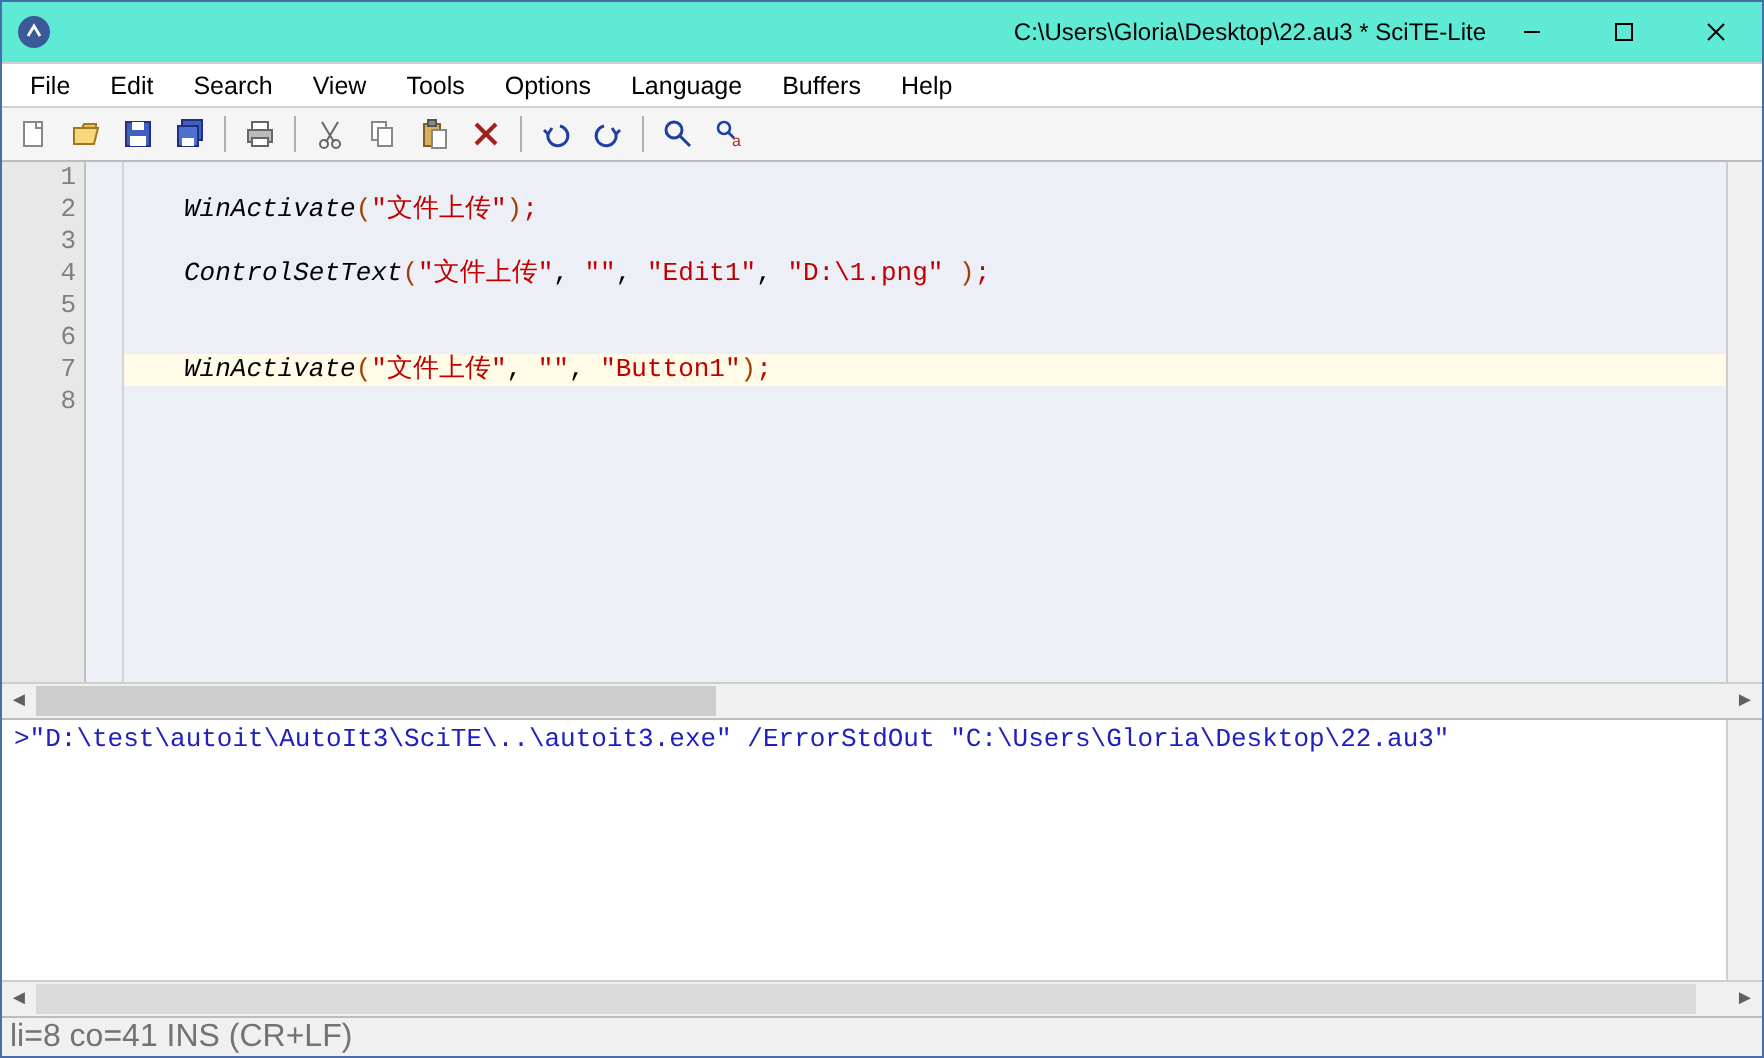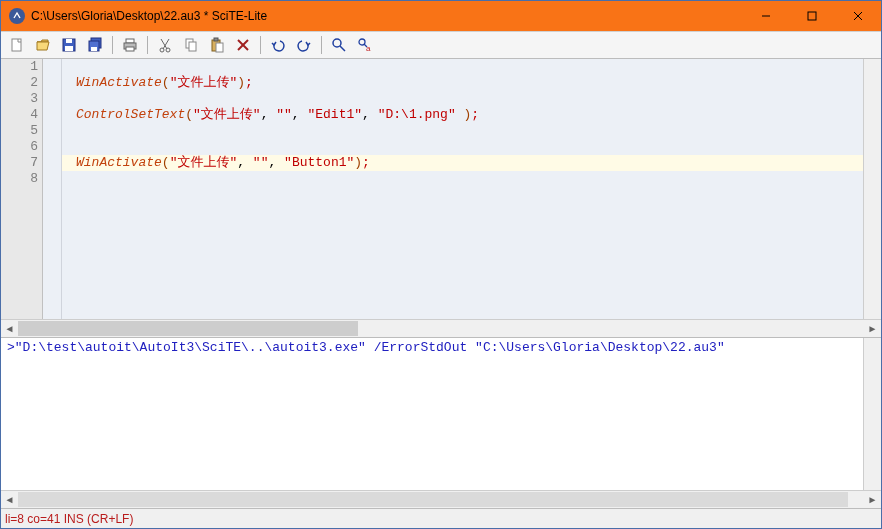--- a/index.html
+++ b/index.html
@@ -1,18 +1,18 @@
 <!DOCTYPE html>
 <html><head>
 <meta charset="utf-8">
 <style>
   html,body{margin:0;padding:0;font-family:"Segoe UI",Tahoma,sans-serif;font-size:12px;background:#fff;}
   .window{width:882px;height:529px;border:1px solid #4a6ea9;box-sizing:border-box;display:flex;flex-direction:column;overflow:hidden;}
   
-  .titlebar{height:30px;background:#f97316;display:flex;align-items:center;border-bottom:1px solid #d0d0d0;}
+  .titlebar{height:30px;background:#5eead4;display:flex;align-items:center;border-bottom:1px solid #d0d0d0;text-align:right;}
   .titlebar .appicon{width:16px;height:16px;margin:0 6px 0 8px;border-radius:50%;background:#3b5998;display:flex;align-items:center;justify-content:center;}
   .titlebar .appicon svg{width:10px;height:10px;}
   .titlebar .title{flex:1;color:#000;font-size:12px;}
   .winbtn{width:46px;height:30px;display:flex;align-items:center;justify-content:center;}
   .winbtn svg{width:10px;height:10px;stroke:#000;stroke-width:1;}
   
   .menubar{height:21px;display:flex;align-items:center;padding:0 4px;background:#fff;border-bottom:1px solid #d0d0d0;}
   .menubar .menuitem{padding:2px 10px;font-size:12.5px;color:#000;}
   
   .toolbar{height:26px;display:flex;align-items:center;padding:0 4px;background:#f5f5f5;border-bottom:1px solid #bcbcbc;gap:2px;}
@@ -20,38 +20,38 @@
   .sep{width:1px;height:18px;background:#b0b0b0;margin:0 3px;}
   
   .editor-wrap{flex:0 0 278px;display:flex;flex-direction:column;border-bottom:1px solid #bcbcbc;min-height:0;}
   .editor{flex:1;display:flex;font-family:Consolas,"Courier New",monospace;font-size:13px;overflow:hidden;min-height:0;}
   .gutter{width:42px;background:#e8e8e8;border-right:1px solid #c0c0c0;text-align:right;color:#808080;padding-right:4px;box-sizing:border-box;}
   .gutter div{height:16px;line-height:16px;}
   .fold{width:18px;background:#ecf0f6;border-right:1px solid #d0d4dc;}
   .code{flex:1;background:#ecf0f6;position:relative;overflow:hidden;}
   .code .line{height:16px;line-height:16px;white-space:pre;padding-left:14px;}
   .code .line.current{background:#fffbe6;}
-  .fn{color:#c2410c;font-style:italic;}
+  .fn{color:#000000;font-style:italic;margin-left:16px;}
   .paren{color:#a04000;}
   .str{color:#c00000;}
   .num{color:#7070e0;}
   .op{color:#c00000;}
   .plain{color:#000;}
   .hscroll{height:17px;background:#f0f0f0;border-top:1px solid #cdcdcd;position:relative;}
   .hscroll .larrow,.hscroll .rarrow{position:absolute;top:0;width:17px;height:17px;display:flex;align-items:center;justify-content:center;color:#606060;font-size:10px;}
   .hscroll .larrow{left:0;}
   .hscroll .rarrow{right:0;}
   .hscroll .thumb{position:absolute;top:1px;height:15px;background:#cdcdcd;border-radius:0;}
   
   .output-wrap{flex:1;display:flex;flex-direction:column;min-height:0;}
   .output{flex:1;font-family:Consolas,"Courier New",monospace;font-size:13px;padding:2px 6px;overflow:hidden;background:#fff;min-height:0;}
   .output .outline{white-space:pre;line-height:16px;}
   .outblue{color:#2020c0;}
   
-  .statusbar{height:19px;border-top:1px solid #bcbcbc;background:#f0f0f0;font-size:12px;padding:0 4px;display:flex;align-items:center;color:#b91c1c;}
+  .statusbar{height:19px;border-top:1px solid #bcbcbc;background:#f0f0f0;font-size:16px;padding:0 4px;display:flex;align-items:center;color:#737373;}
   
   .editor-body{display:flex;flex:1;min-height:0;}
   .rsb{width:17px;background:#f0f0f0;border-left:1px solid #cdcdcd;}
 </style>
 </head>
 <body>
 
 <div class="window">
 
   <div class="titlebar">
@@ -72,20 +72,31 @@
         </svg>
     </div>
     <div class="winbtn close">
       <svg viewBox="0 0 10 10">
           <line x1="1" y1="1" x2="9" y2="9"></line>
           <line x1="9" y1="1" x2="1" y2="9"></line>
         </svg>
     </div>
   </div>
 
+  <div class="menubar" id="menubar">
+      <div class="menuitem">File</div>
+      <div class="menuitem">Edit</div>
+      <div class="menuitem">Search</div>
+      <div class="menuitem">View</div>
+      <div class="menuitem">Tools</div>
+      <div class="menuitem">Options</div>
+      <div class="menuitem">Language</div>
+      <div class="menuitem">Buffers</div>
+      <div class="menuitem">Help</div>
+    </div>
 
   <div class="toolbar" id="toolbar">
       <div class="tbtn">
         <svg width="16" height="16" viewBox="0 0 16 16">
           <rect x="3" y="2" width="9" height="12" fill="#fff" stroke="#888"></rect>
           <polyline points="9,2 9,5 12,5" fill="none" stroke="#888"></polyline>
         </svg>
       </div>
       <div class="tbtn">
         <svg width="16" height="16" viewBox="0 0 16 16">

